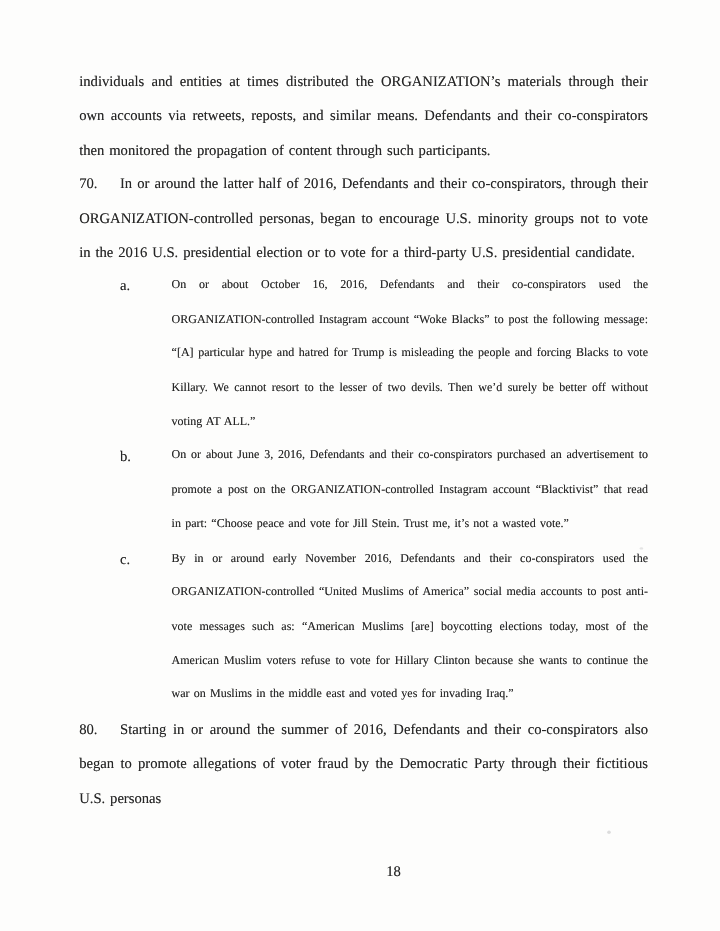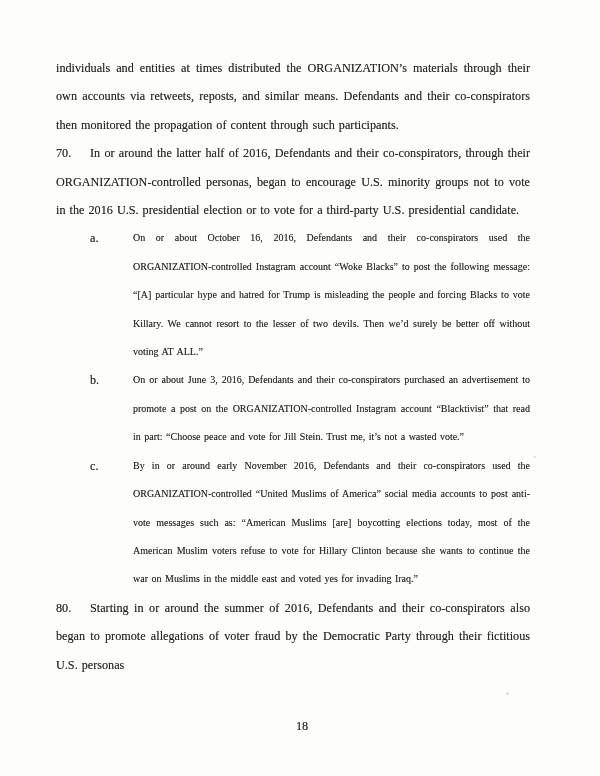--- a/index.html
+++ b/index.html
@@ -11,21 +11,21 @@
     position: relative;
     width: 600px;
     height: 776px;
     background: #fdfdfc;
     font-family: "Liberation Serif", "DejaVu Serif", serif;
     color: #262626;
     overflow: hidden;
   }
   .content {
     position: absolute;
-    left: 56px;
+    left: 66px;
     top: 54px;
     width: 474px;
   }
   .para {
     margin: 0;
     font-size: 12.2px;
     line-height: 28.4px;
     text-align: justify;
     text-shadow: 0 0 0.4px rgba(20,20,20,0.45);
     word-spacing: 1px;
@@ -50,23 +50,23 @@
     margin: 0;
     font-size: 10px;
     line-height: 28.4px;
     text-align: justify;
     text-shadow: 0 0 0.4px rgba(20,20,20,0.45);
     word-spacing: 1px;
   }
   .page-number {
     position: absolute;
     top: 716px;
-    left: 296px;
+    left: 304px;
     width: 30px;
-    text-align: left;
+    text-align: right;
     font-size: 12.2px;
     line-height: 20px;
     text-shadow: 0 0 0.4px rgba(20,20,20,0.45);
   }
   .speck {
     position: absolute;
     border-radius: 50%;
     background: #dcdcdc;
   }
   .speck-1 { left: 506px; top: 692px; width: 3px; height: 3px; }

